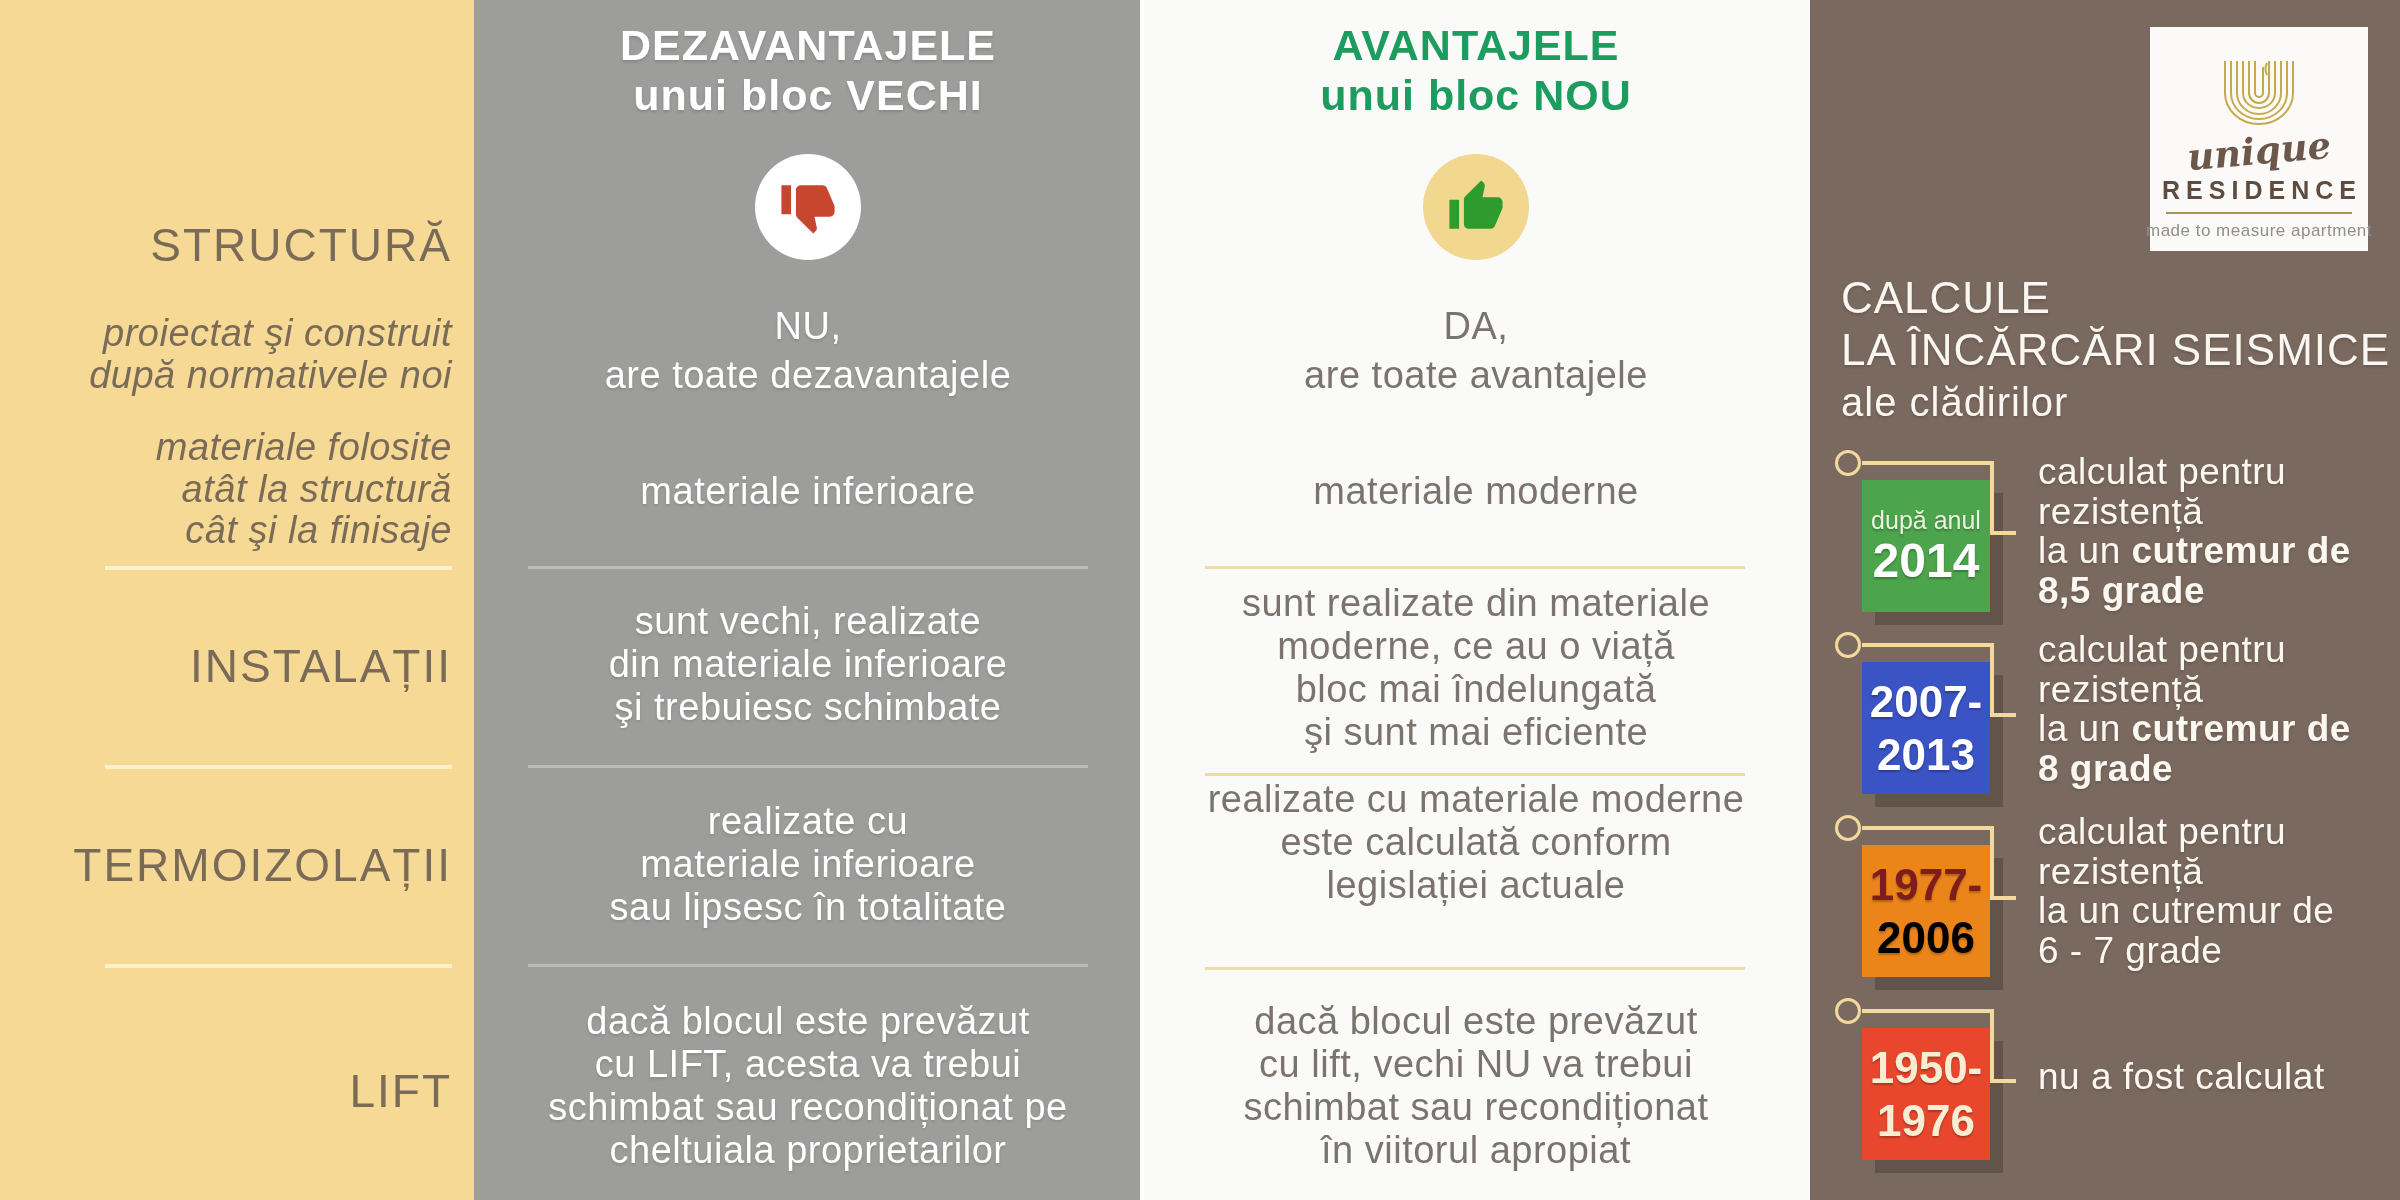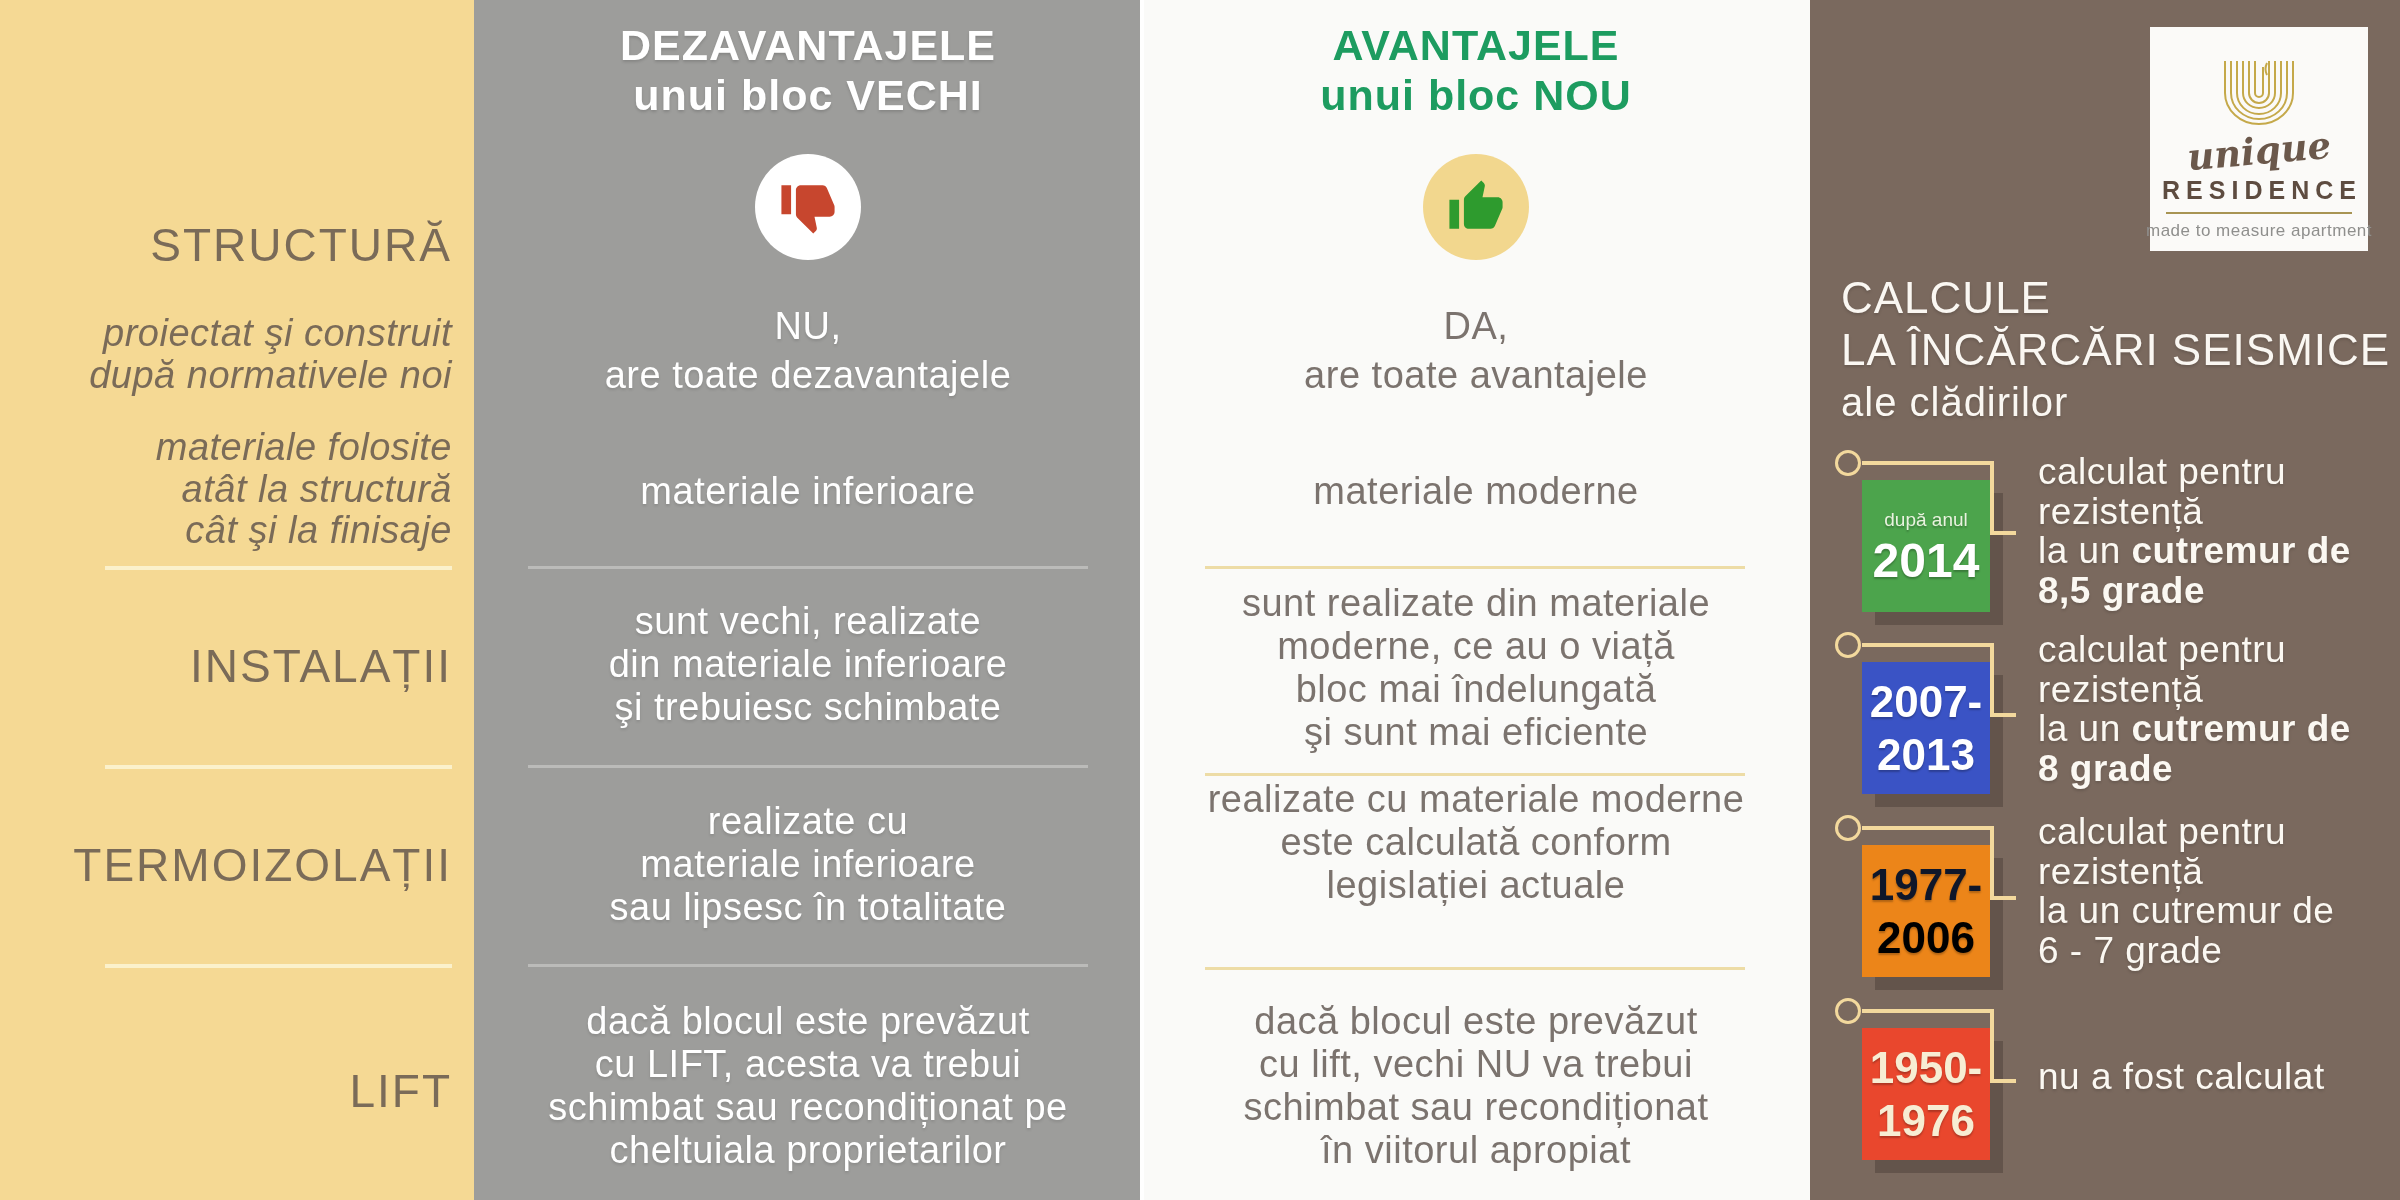--- a/index.html
+++ b/index.html
@@ -43,21 +43,21 @@
             line-height:52px;letter-spacing:1px;text-shadow:0 2px 3px rgba(0,0,0,.15);}
   .sz-title .small{font-size:40px;}
   .tl-circle{position:absolute;left:1835px;width:20px;height:20px;border:3px solid #F3D99D;
              border-radius:50%;background:transparent;}
   .tl-line{position:absolute;background:#F3D99D;}
   .tl-box{position:absolute;left:1862px;width:128px;height:132px;display:flex;flex-direction:column;
           align-items:center;justify-content:center;font-weight:bold;
           box-shadow:13px 13px 0 rgba(56,47,40,.35);text-shadow:0 2px 2px rgba(0,0,0,.25);}
   .tl-box .yr{font-size:44px;line-height:53px;}
   .tl-box .yr-big{font-size:48px;line-height:52px;}
-  .tl-box .pref{font-size:19px;line-height:30px;font-weight:normal;color:#E9F3DF;}
+  .tl-box .pref{font-size:25px;line-height:30px;font-weight:normal;color:#E9F3DF;}
   .tl-text{position:absolute;left:2038px;width:356px;color:#FBF8F2;font-size:37px;
            line-height:39.5px;letter-spacing:.5px;text-shadow:0 2px 3px rgba(0,0,0,.15);}
   .bd{font-weight:bold;}
 
   
   .logo-box{position:absolute;left:2150px;top:27px;width:218px;height:224px;background:#FBFAF8;
             display:flex;flex-direction:column;align-items:center;}
   .logo-fp{margin-top:34px;}
   .logo-script{font-family:"DejaVu Serif",serif;font-style:italic;font-weight:bold;font-size:37px;
                color:#6B584B;margin-top:2px;transform:rotate(-5deg);}
@@ -212,21 +212,21 @@
   <div class="tl-line" style="left:1990px;top:643px;width:4px;height:74px;"></div>
   <div class="tl-line" style="left:1990px;top:713px;width:26px;height:4px;"></div>
   <div class="tl-text" style="top:630px;">
     <div><span>calculat pentru</span><span class="bd"></span></div>
     <div><span>rezistență</span><span class="bd"></span></div>
     <div><span>la un </span><span class="bd">cutremur de</span></div>
     <div><span></span><span class="bd">8 grade</span></div>
   </div>
 
   <div class="tl-box" style="top: 845px; background: rgb(236, 133, 25);">
-    <div class="yr" style="color: #0f172a;">1977-</div>
+    <div class="yr" style="color: #7f1d1d;">1977-</div>
     <div class="yr" style="color: #000000;">2006</div>
   </div>
   <div class="tl-circle" style="top:815px;"></div>
   <div class="tl-line" style="left:1862px;top:826px;width:130px;height:4px;"></div>
   <div class="tl-line" style="left:1990px;top:826px;width:4px;height:74px;"></div>
   <div class="tl-line" style="left:1990px;top:896px;width:26px;height:4px;"></div>
   <div class="tl-text" style="top:812px;">
     <div><span>calculat pentru</span><span class="bd"></span></div>
     <div><span>rezistență</span><span class="bd"></span></div>
     <div><span>la un cutremur de</span><span class="bd"></span></div>

